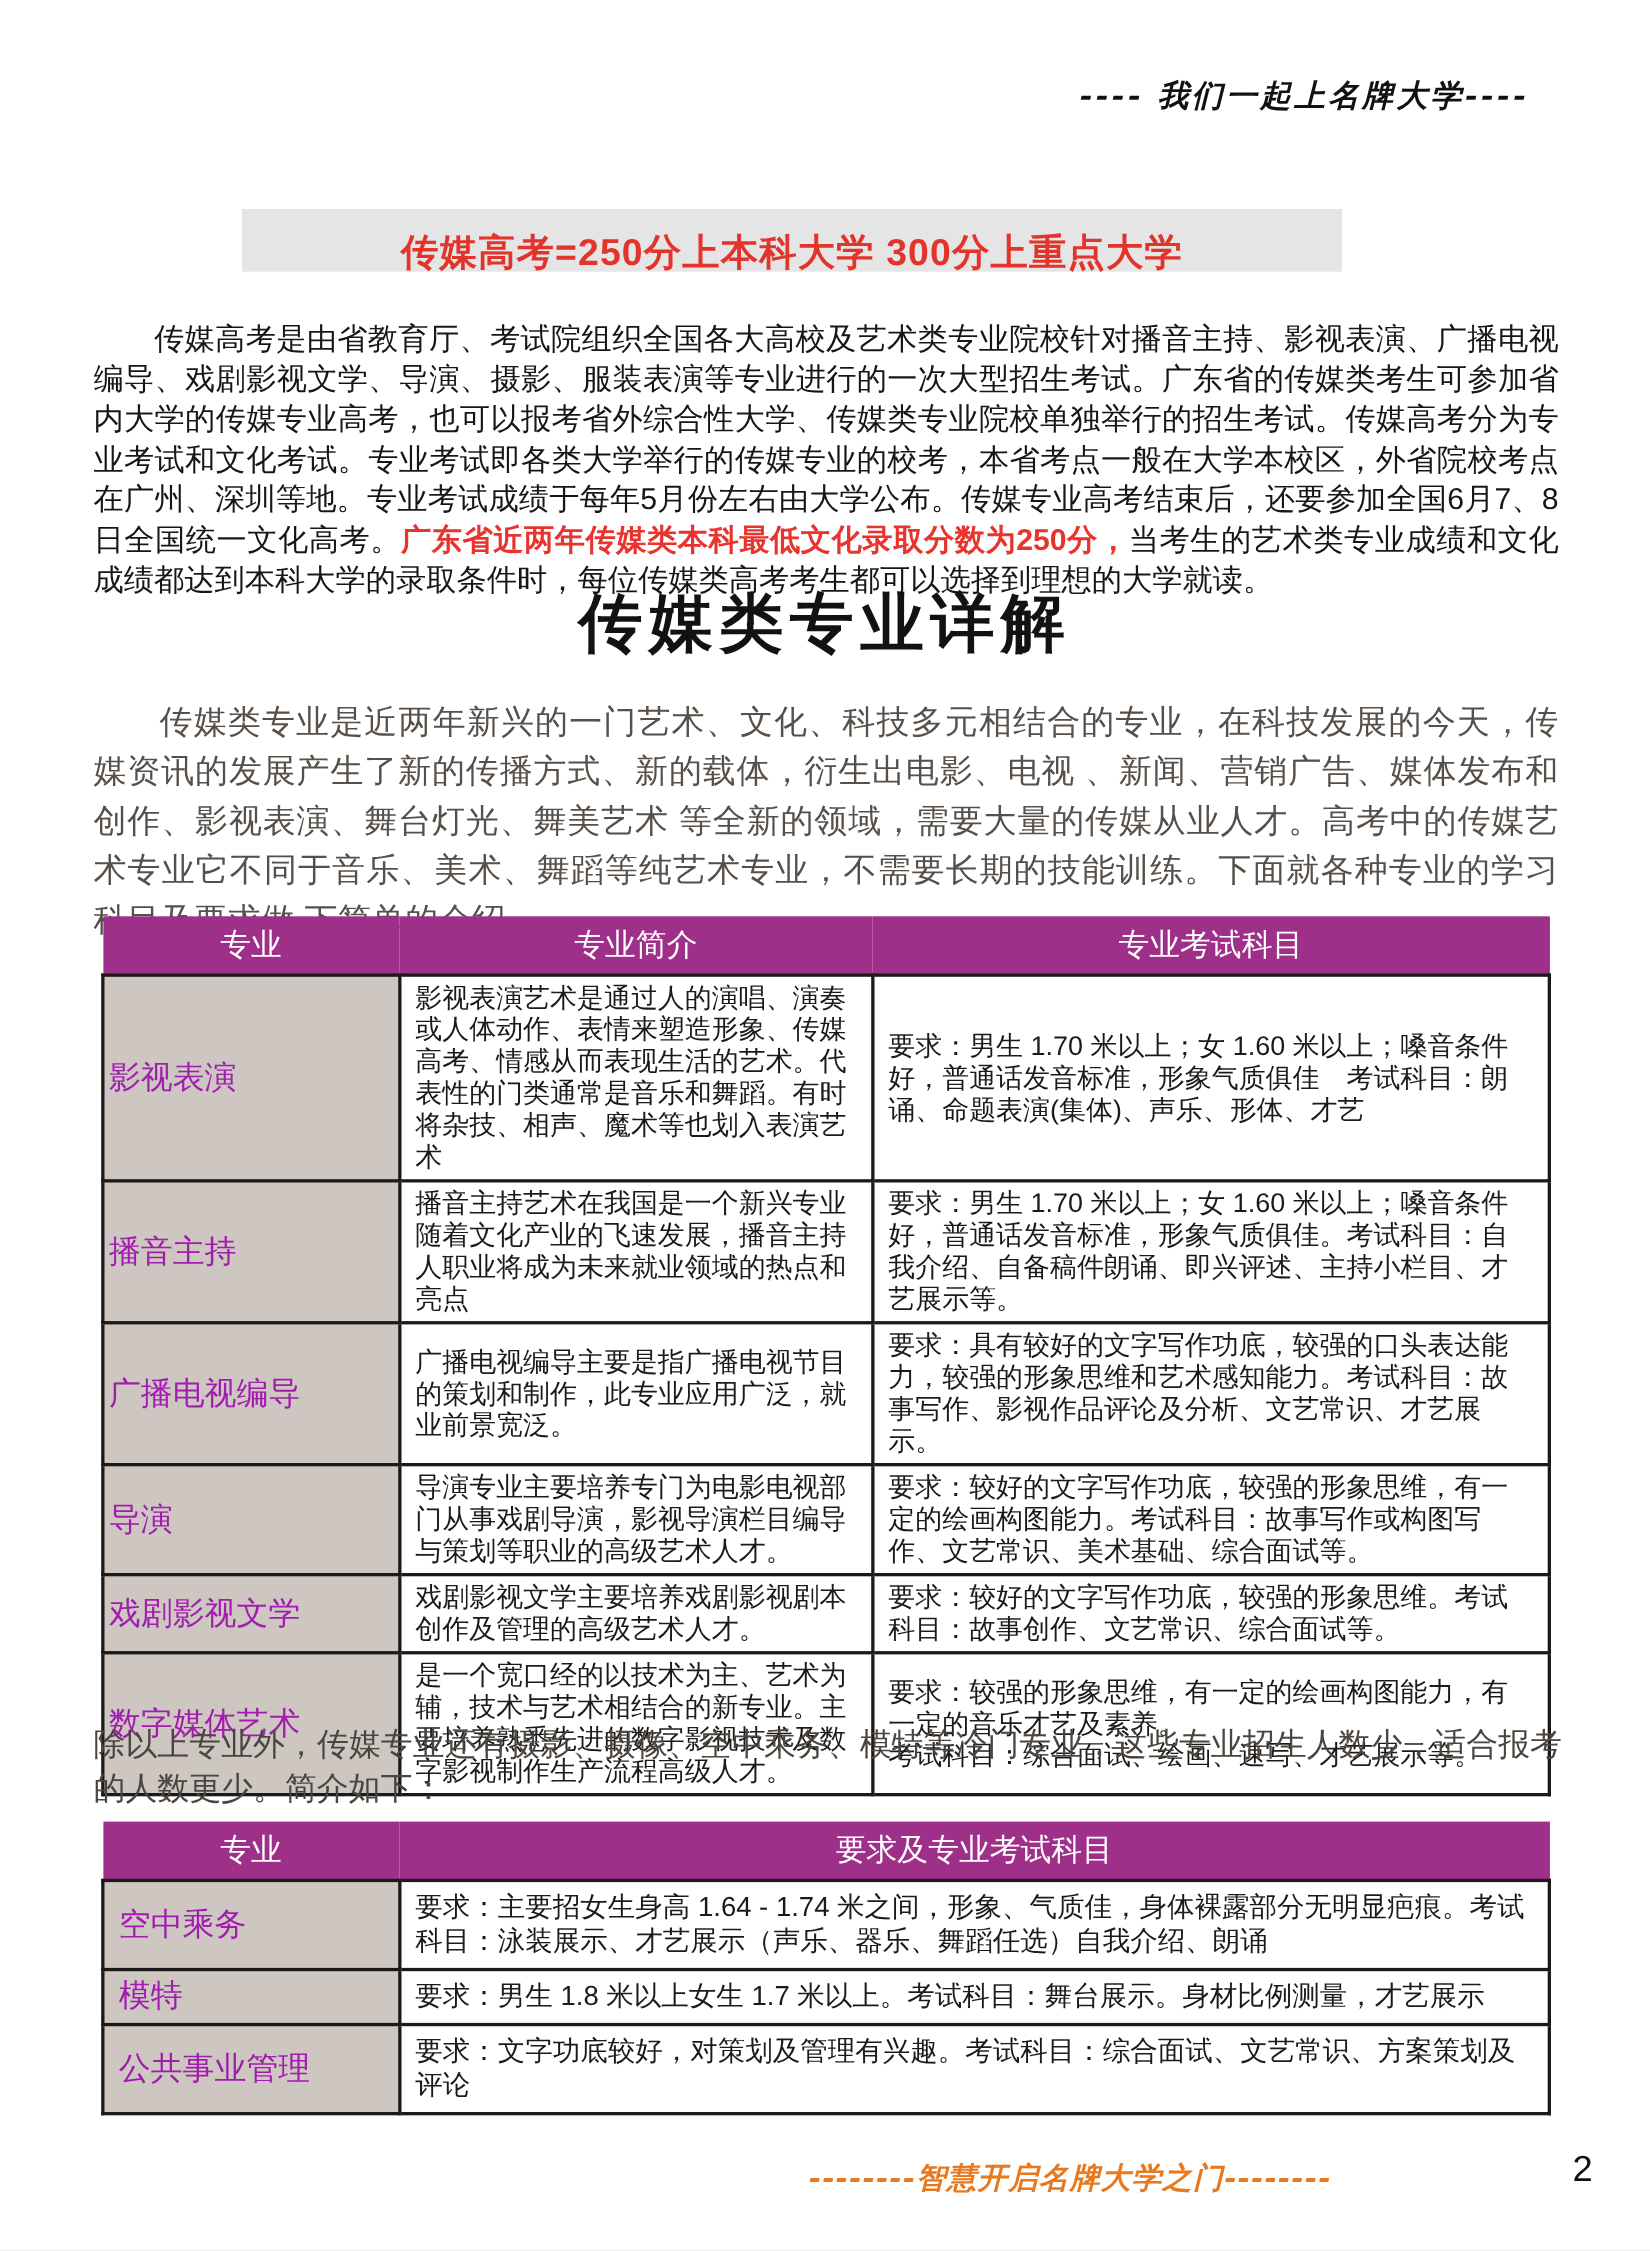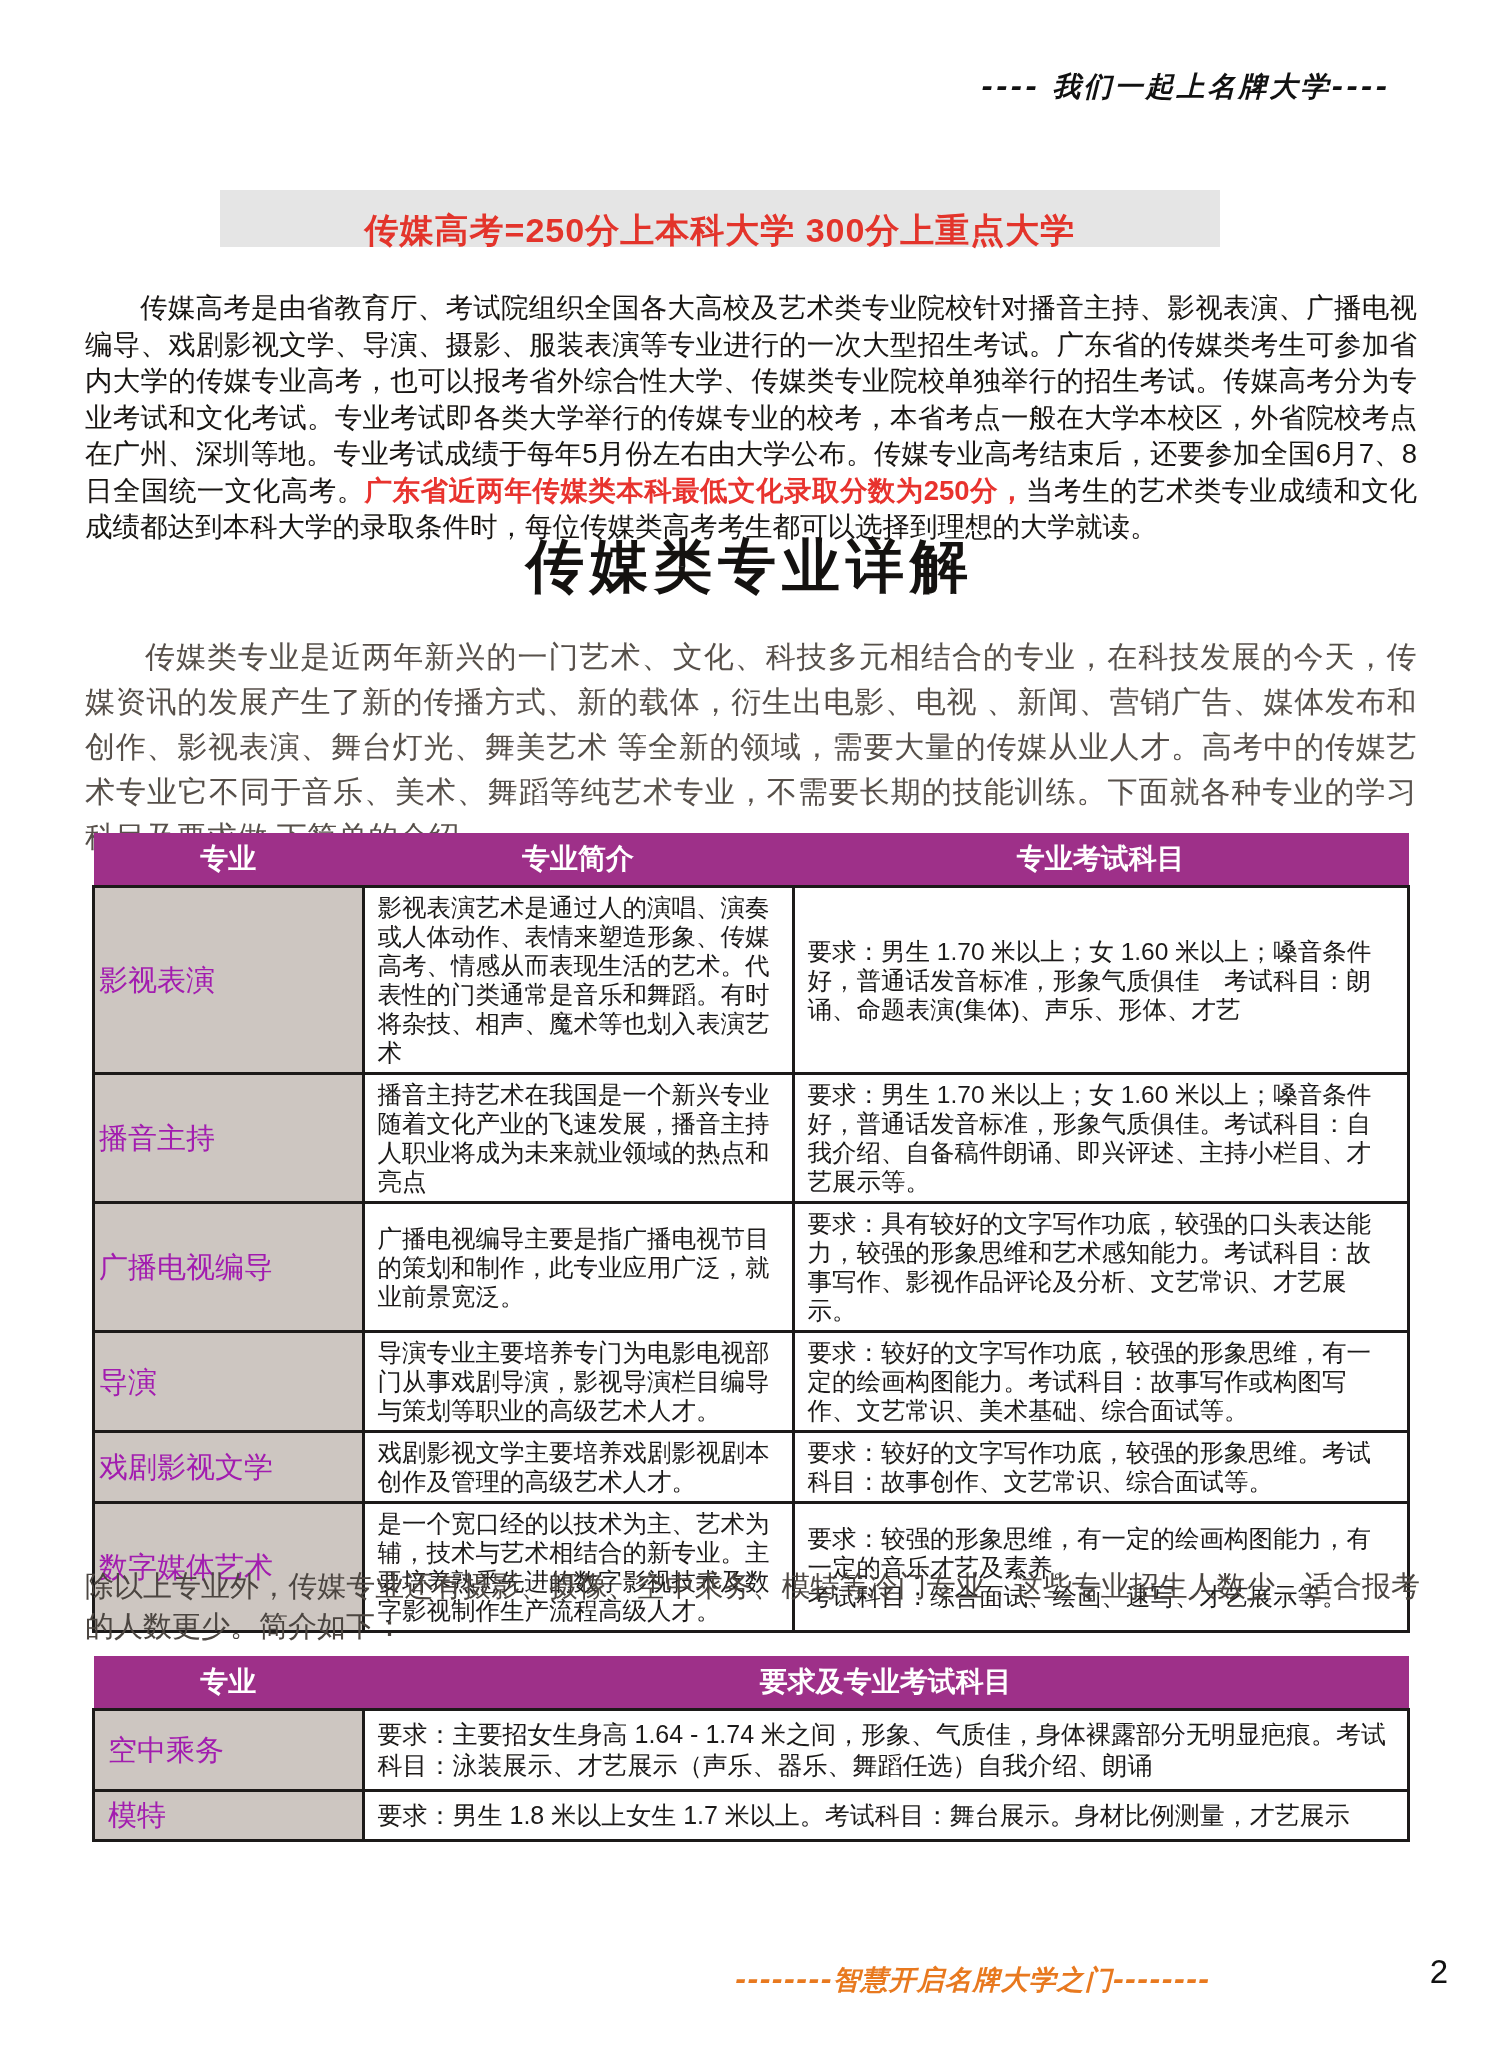--- a/index.html
+++ b/index.html
@@ -40,21 +40,21 @@
   .section-desc{
     position:absolute;top:634px;left:85px;width:1332px;
     font-size:30px;line-height:45px;letter-spacing:0.5px;
     color:#57504a;text-indent:2em;text-align:justify;margin:0;
   }
   table{border-collapse:collapse;table-layout:fixed;}
   .majors{position:absolute;top:833px;left:92px;width:1318px;}
   .minors{position:absolute;top:1656px;left:92px;width:1318px;}
   th{
     background:#9e3089;color:#ffffff;
-    font-size:28px;font-weight:bold;height:50px;
+    font-size:28px;font-weight:normal;height:50px;
     border:none;text-align:center;vertical-align:middle;
   }
   td{
     border:3px solid #1c1a19;
     font-size:24.5px;line-height:29px;
     padding:5px 13px;vertical-align:middle;
     text-align:left;background:#ffffff;
   }
   td.label{
     background:#cdc6c1;text-align:left;
@@ -157,19 +157,23 @@
     </thead>
     <tbody>
       <tr>
         <td class="label">空中乘务</td>
         <td>要求：主要招女生身高 1.64 - 1.74 米之间，形象、气质佳，身体裸露部分无明显疤痕。考试科目：泳装展示、才艺展示（声乐、器乐、舞蹈任选）自我介绍、朗诵</td>
       </tr>
       <tr>
         <td class="label">模特</td>
         <td>要求：男生 1.8 米以上女生 1.7 米以上。考试科目：舞台展示。身材比例测量，才艺展示</td>
       </tr>
+      <tr>
+        <td class="label">公共事业管理</td>
+        <td>要求：文字功底较好，对策划及管理有兴趣。考试科目：综合面试、文艺常识、方案策划及评论</td>
+      </tr>
     </tbody>
   </table>
 
   <div class="footer-slogan">--------智慧开启名牌大学之门--------</div>
   <div class="page-number">2</div>
 
 </div>
 
 </body></html>

